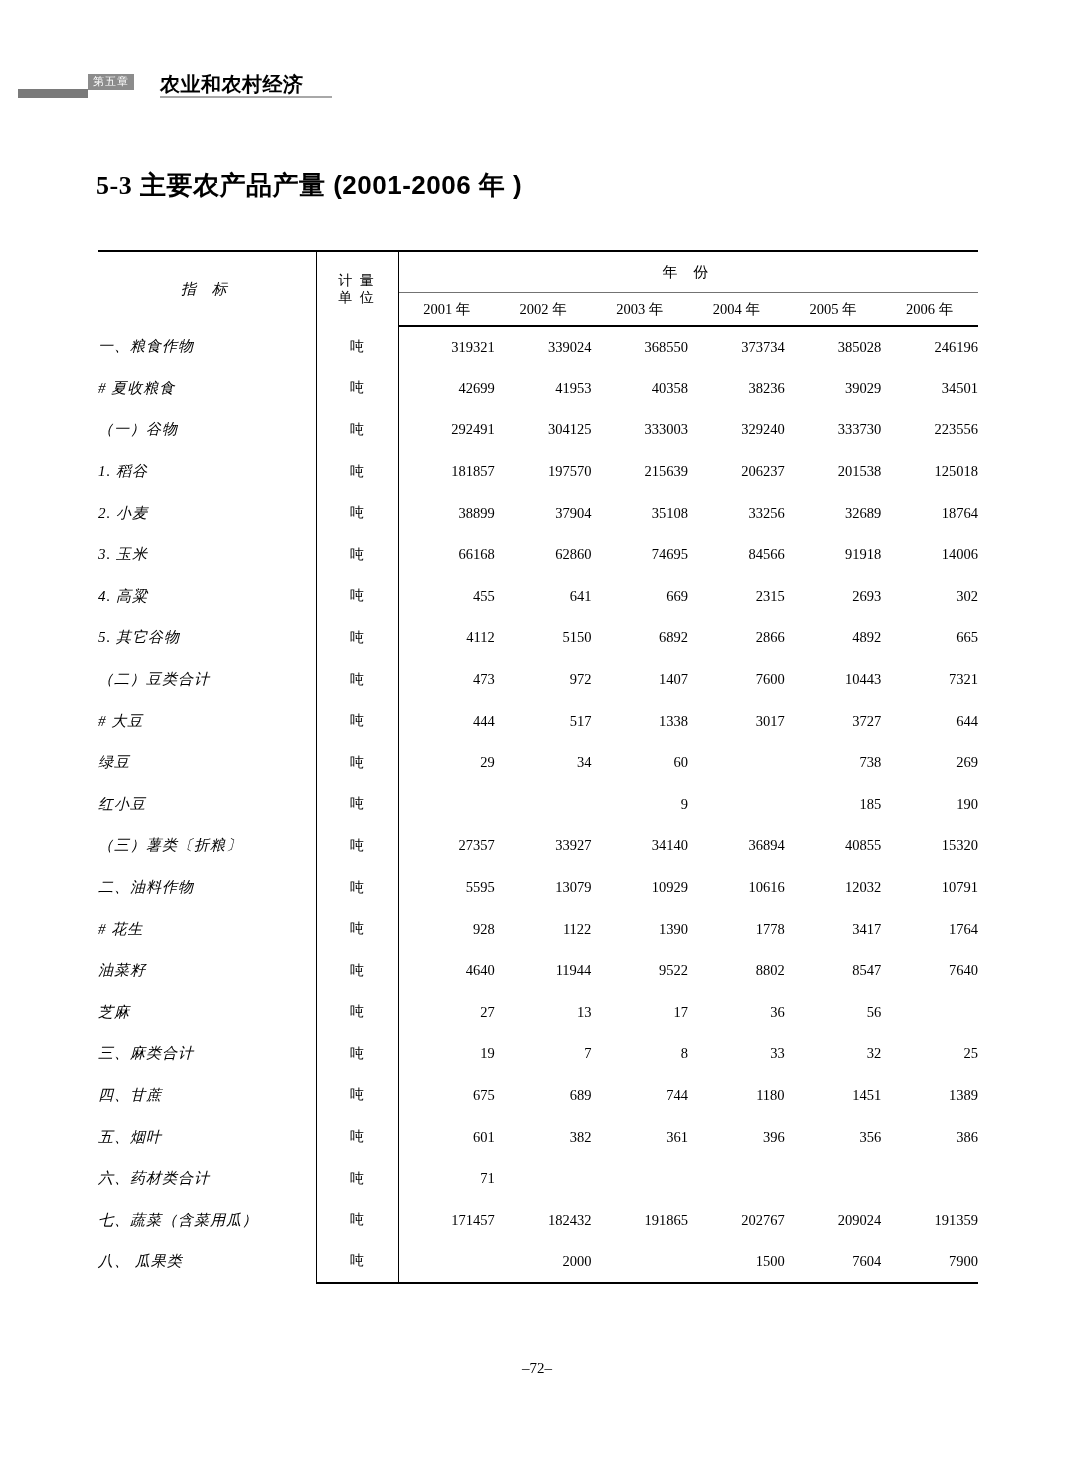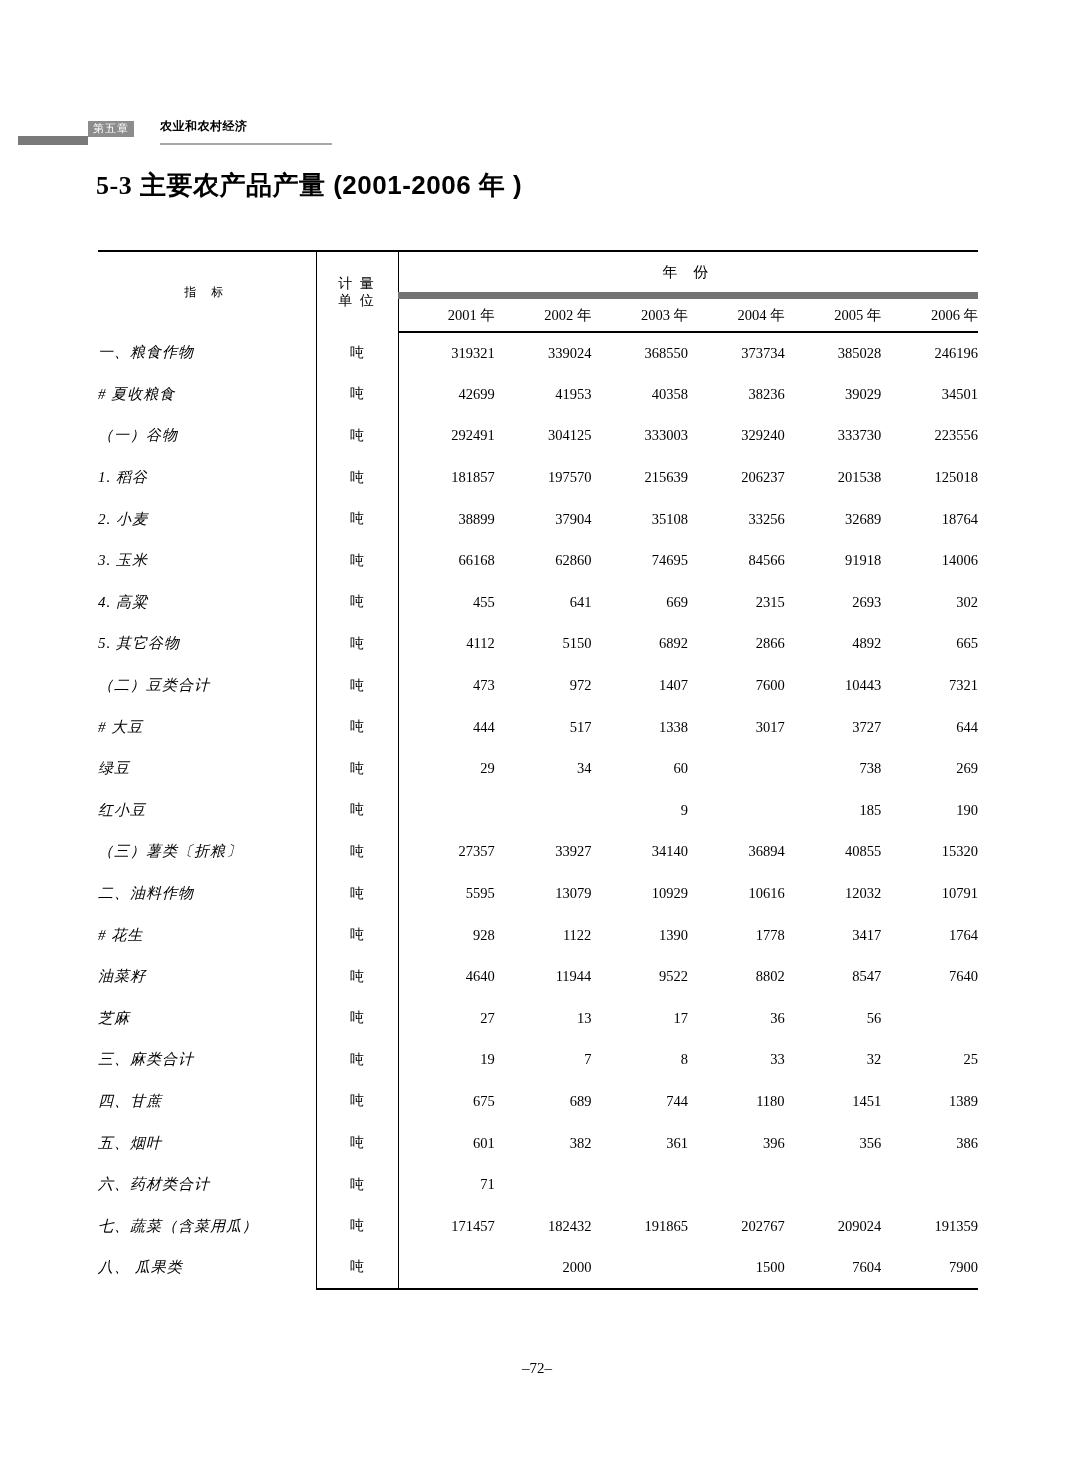--- a/index.html
+++ b/index.html
@@ -16,21 +16,20 @@
     overflow: hidden;
   }
 
   
   .page-header {
     position: absolute;
     top: 68px;
     left: 0;
     width: 1052px;
     height: 30px;
-    margin-top: 47px;
   }
   .header-bar-left {
     position: absolute;
     left: 18px;
     top: 21px;
     width: 70px;
     height: 9px;
     background: #7a7a7a;
   }
   .chapter-tag {
@@ -43,21 +42,21 @@
     font-size: 11px;
     letter-spacing: 1px;
     padding: 2px 5px 3px 5px;
     line-height: 1;
   }
   .chapter-name {
     position: absolute;
     left: 160px;
     top: 3px;
     font-family: "Liberation Sans", "DejaVu Sans", sans-serif;
-    font-size: 12px;
+    font-size: 20px;
     font-weight: bold;
     letter-spacing: 0.5px;
   }
   .header-rule {
     position: absolute;
     left: 160px;
     top: 28px;
     width: 172px;
     height: 2px;
     background: #a8a8a8;
@@ -96,28 +95,29 @@
   table.stat col.c-unit { width: 82px; }
   table.stat col.c-yr { width: 96.6px; }
 
   table.stat th, table.stat td {
     padding: 0;
     font-weight: normal;
   }
 
   
   .hdr-top td, .hdr-top th { height: 40px; }
-  .hdr-sub td, .hdr-sub th { height: 32px; text-align: right; }
+  .hdr-sub td, .hdr-sub th { height: 32px; }
 
   .th-ind {
     text-align: center;
     vertical-align: middle;
-    font-size: 12px;
+    font-size: 15px;
     letter-spacing: 6px;
     padding-left: 6px;
+    font-style: italic;
   }
   .th-unit {
     text-align: center;
     vertical-align: middle;
     font-size: 14px;
     line-height: 1.25;
     letter-spacing: 2px;
   }
   .th-years {
     text-align: center;
@@ -127,21 +127,21 @@
     padding-left: 6px;
   }
   .th-yr {
     text-align: center;
     vertical-align: middle;
     font-size: 14.5px;
   }
 
   
   .border-top-thick { border-top: 2.5px solid #000; }
-  .border-bottom-thin { border-bottom: 7px solid #737373; }
+  .border-bottom-thin { border-bottom: 1px solid #737373; }
   .border-bottom-thick { border-bottom: 2.5px solid #000; }
   .vline-l { border-left: 1.2px solid #000; }
   .vline-r { border-right: 1.2px solid #000; font-family: Liberation Serif, serif; }
 
   
   tbody tr { height: 41.6px; }
   td.ind {
     font-size: 15px;
     vertical-align: middle;
     white-space: nowrap;

